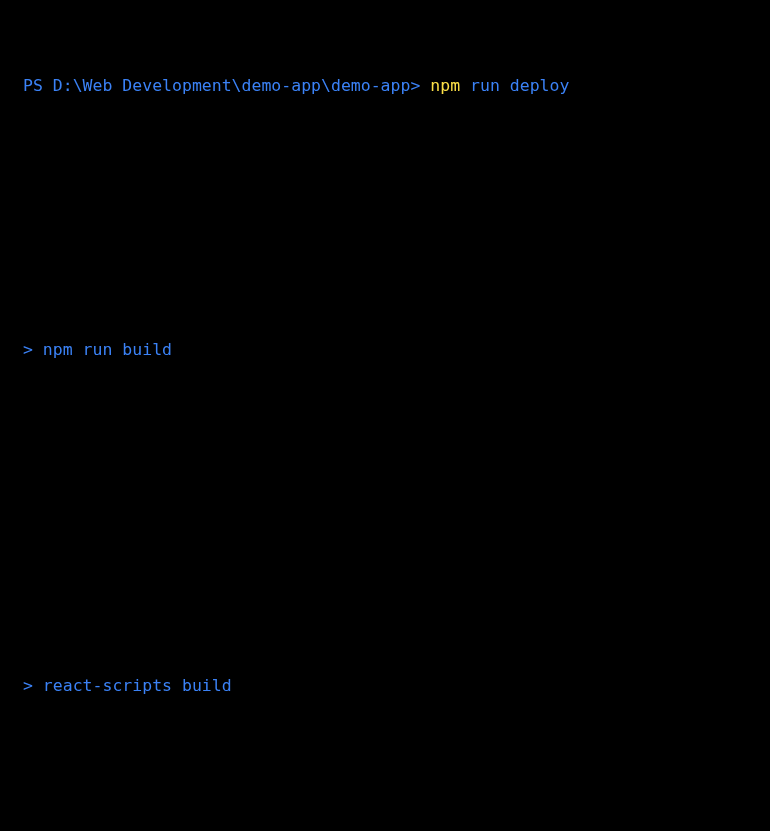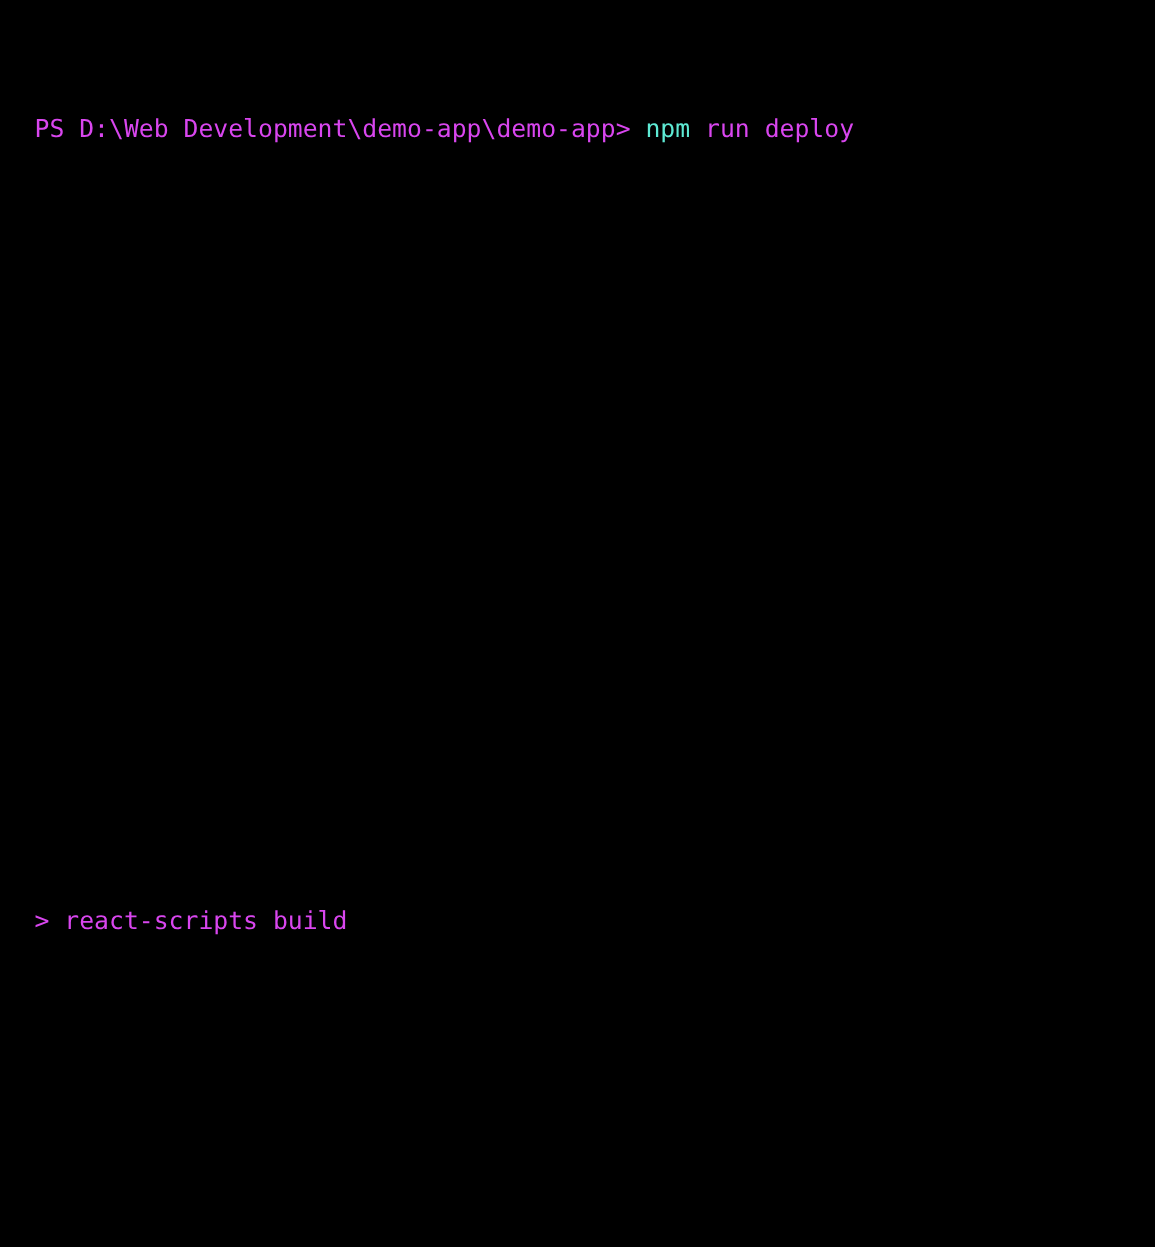--- a/index.html
+++ b/index.html
@@ -28,33 +28,34 @@
     overflow: hidden;
     white-space: pre;
     letter-spacing: 0px;
   }
   .line {
     height: 24px;
     white-space: pre;
     display: block;
   }
   .blank { height: 24px; }
-  .w  { color: #d946ef; }
-  .y  { color: #5eead4; }
+  .w  { color: #3b82f6; }
+  .y  { color: #fde047; }
 </style>
 </head>
 <body>
 
 <div id="terminal">
 
   <div class="line"><span class="w">PS D:\Web Development\demo-app\demo-app&gt; </span><span class="y">npm</span><span class="w"> run deploy</span></div>
 
   <div class="blank"></div>
   <div class="blank"></div>
 
+  <div class="line w">&gt; npm run build</div>
 
   <div class="blank"></div>
   <div class="blank"></div>
   <div class="blank"></div>
 
   <div class="line w">&gt; react-scripts build</div>
 
   
 
   

